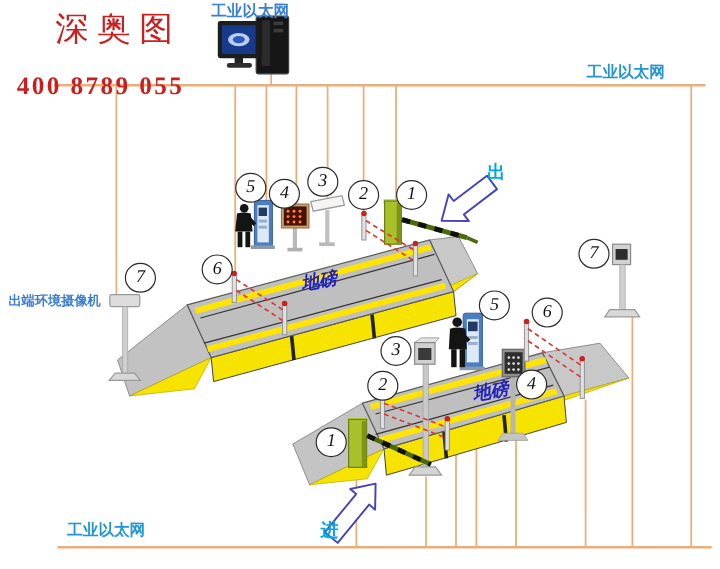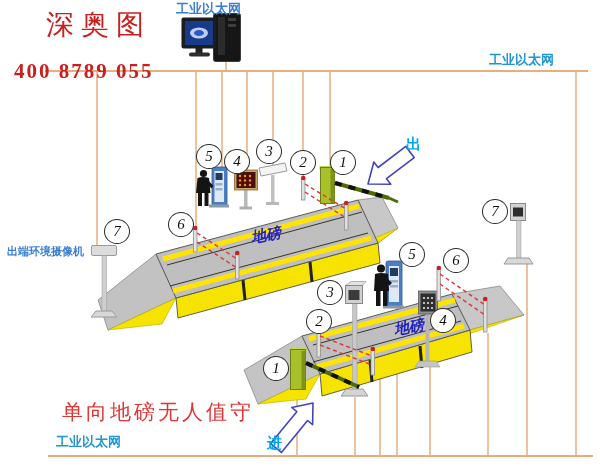--- a/index.html
+++ b/index.html
@@ -250,21 +250,20 @@
   <div class="lbl brand-name">深奥图</div>
   <div class="lbl brand-phone">400 8789 055</div>
   <div class="lbl server-label">工业以太网</div>
   <div class="lbl eth-top">工业以太网</div>
   <div class="lbl eth-bottom">工业以太网</div>
   <div class="lbl exit-cam">出端环境摄像机</div>
   <div class="lbl scale-upper">地磅</div>
   <div class="lbl scale-lower">地磅</div>
   <div class="lbl flow-exit">出</div>
   <div class="lbl flow-enter">进</div>
-  <div class="lbl caption">单向地磅无人值守</div>
 
   <span class="badge" style="left:196px;top:144px">5</span>
   <span class="badge" style="left:224px;top:149px">4</span>
   <span class="badge" style="left:256px;top:139px">3</span>
   <span class="badge" style="left:290px;top:150px">2</span>
   <span class="badge" style="left:330px;top:150px">1</span>
   <span class="badge" style="left:168px;top:212px">6</span>
   <span class="badge" style="left:104px;top:219px">7</span>
   <span class="badge" style="left:482px;top:199px">7</span>
   <span class="badge" style="left:399px;top:242px">5</span>

